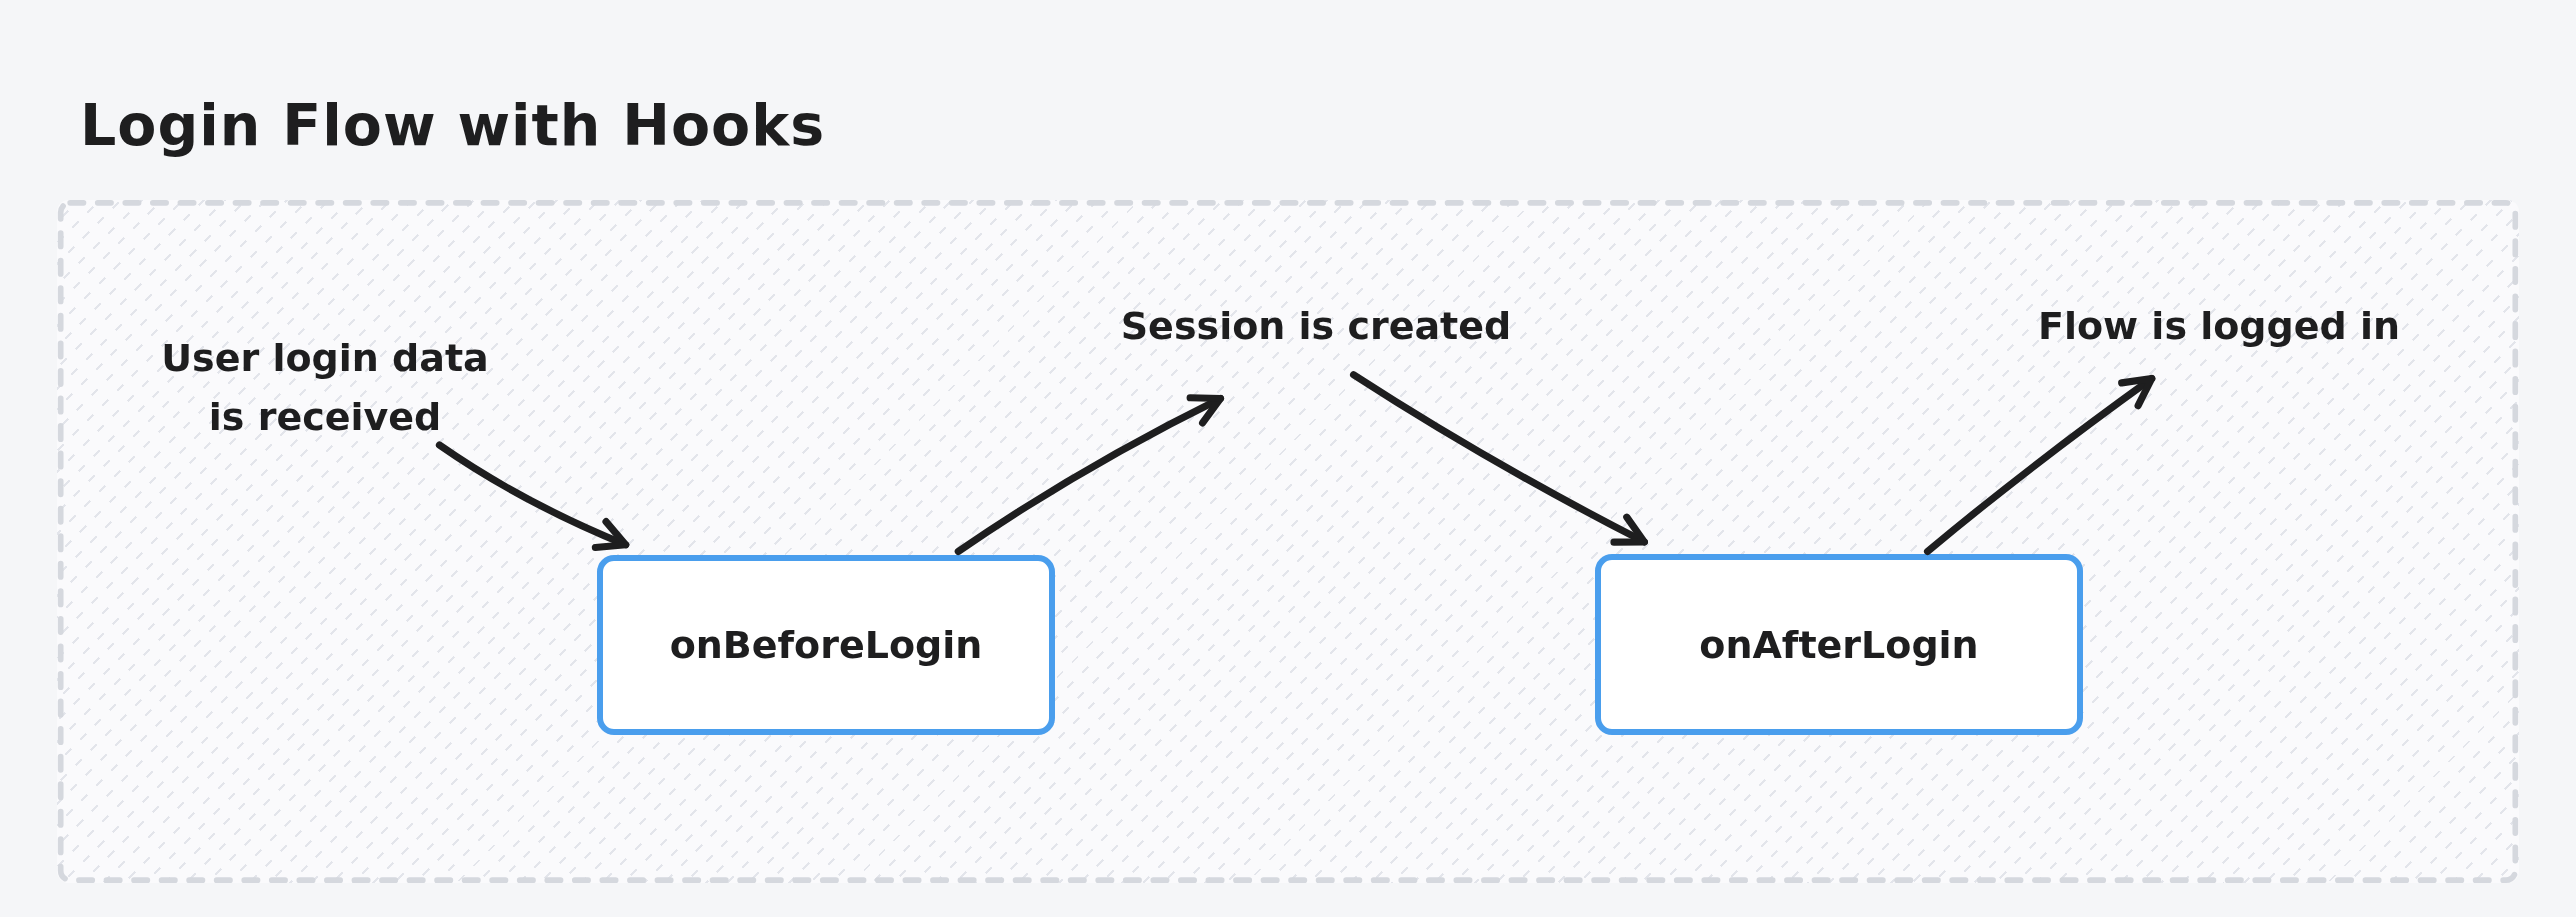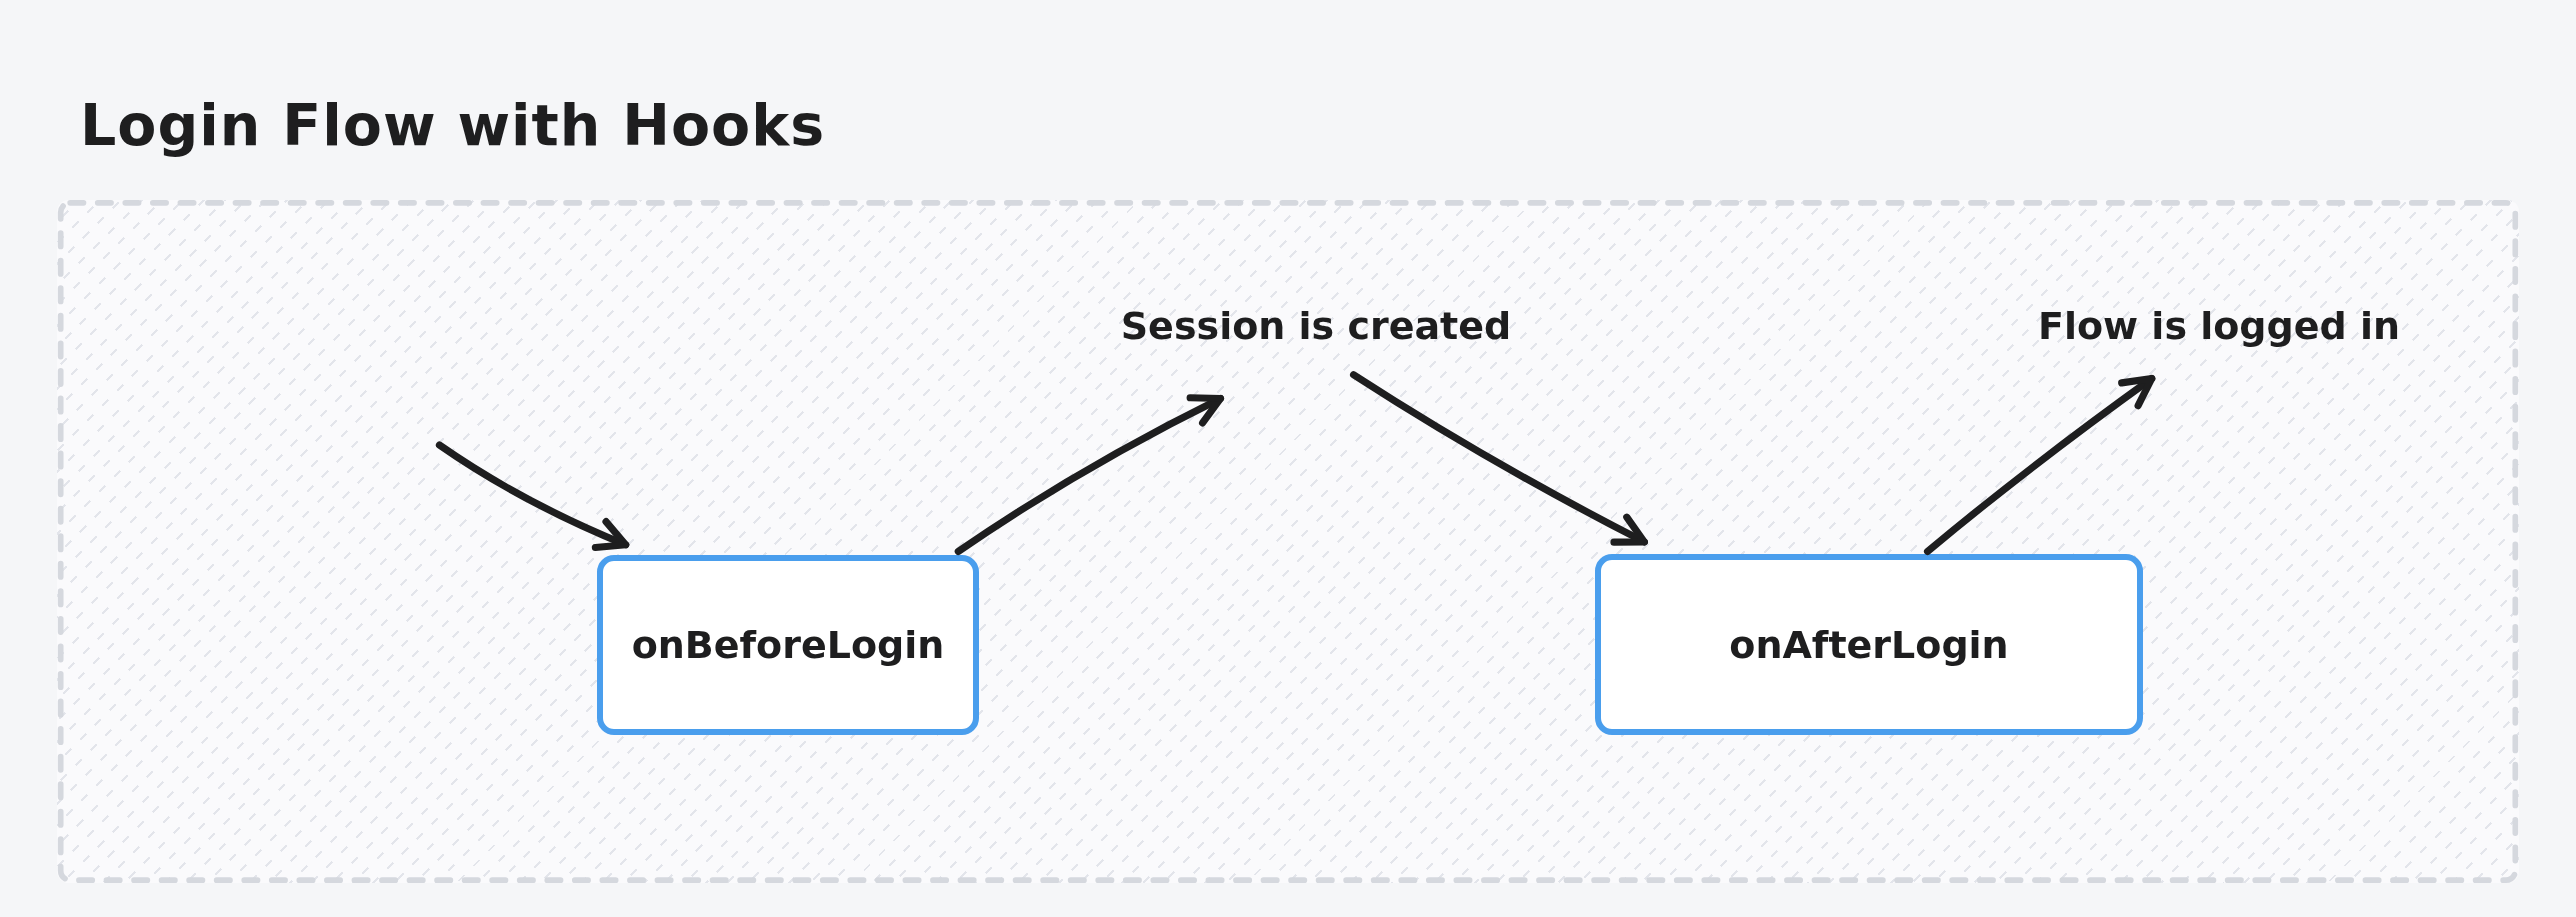--- a/index.html
+++ b/index.html
@@ -29,22 +29,22 @@
     fill:none;stroke:var(--dash);stroke-width:6;
     stroke-dasharray:14 15;stroke-linecap:round;
   }
   .arrows{position:absolute;left:0;top:0;width:2576px;height:917px;pointer-events:none;}
   .arrow{fill:none;stroke:var(--ink);stroke-width:7.5;stroke-linecap:round;stroke-linejoin:round;}
   .node{
     position:absolute;display:flex;align-items:center;justify-content:center;
     background:var(--box-fill);border:6.7px solid var(--accent);border-radius:17px;
     font-size:38px;font-weight:700;color:var(--ink);
   }
-  .node-onbeforelogin{left:597px;top:530px;width:382px;height:180px;}
-  .node-onafterlogin{left:1595px;top:529px;width:548px;height:181px;}
+  .node-onbeforelogin{left:597px;top:530px;width:458px;height:180px;}
+  .node-onafterlogin{left:1595px;top:529px;width:488px;height:181px;}
   .note{
     position:absolute;width:532px;text-align:center;
     font-size:38px;font-weight:700;line-height:59px;color:var(--ink);
   }
   .note-login-data{left:59px;top:304px;}
   .note-session{left:1050px;top:272px;}
   .note-loggedin{left:1953px;top:272px;}
 </style>
 </head>
 <body>
@@ -52,20 +52,24 @@
 <div class="stage">
 
   <h1 class="title">Login Flow with Hooks</h1>
 
   <div class="flow-bg"></div>
 
   <svg class="flow-border" viewBox="0 0 2590 719" aria-hidden="true">
     <rect x="3" y="3" width="2584" height="713" rx="10"></rect>
   </svg>
 
+  <div class="note note-login-data">
+    <div>User login data</div>
+    <div>is received</div>
+  </div>
 
   <div class="note note-session">
     <div>Session is created</div>
   </div>
 
   <div class="note note-loggedin">
     <div>Flow is logged in</div>
   </div>
 
   <div class="node node-onbeforelogin">

